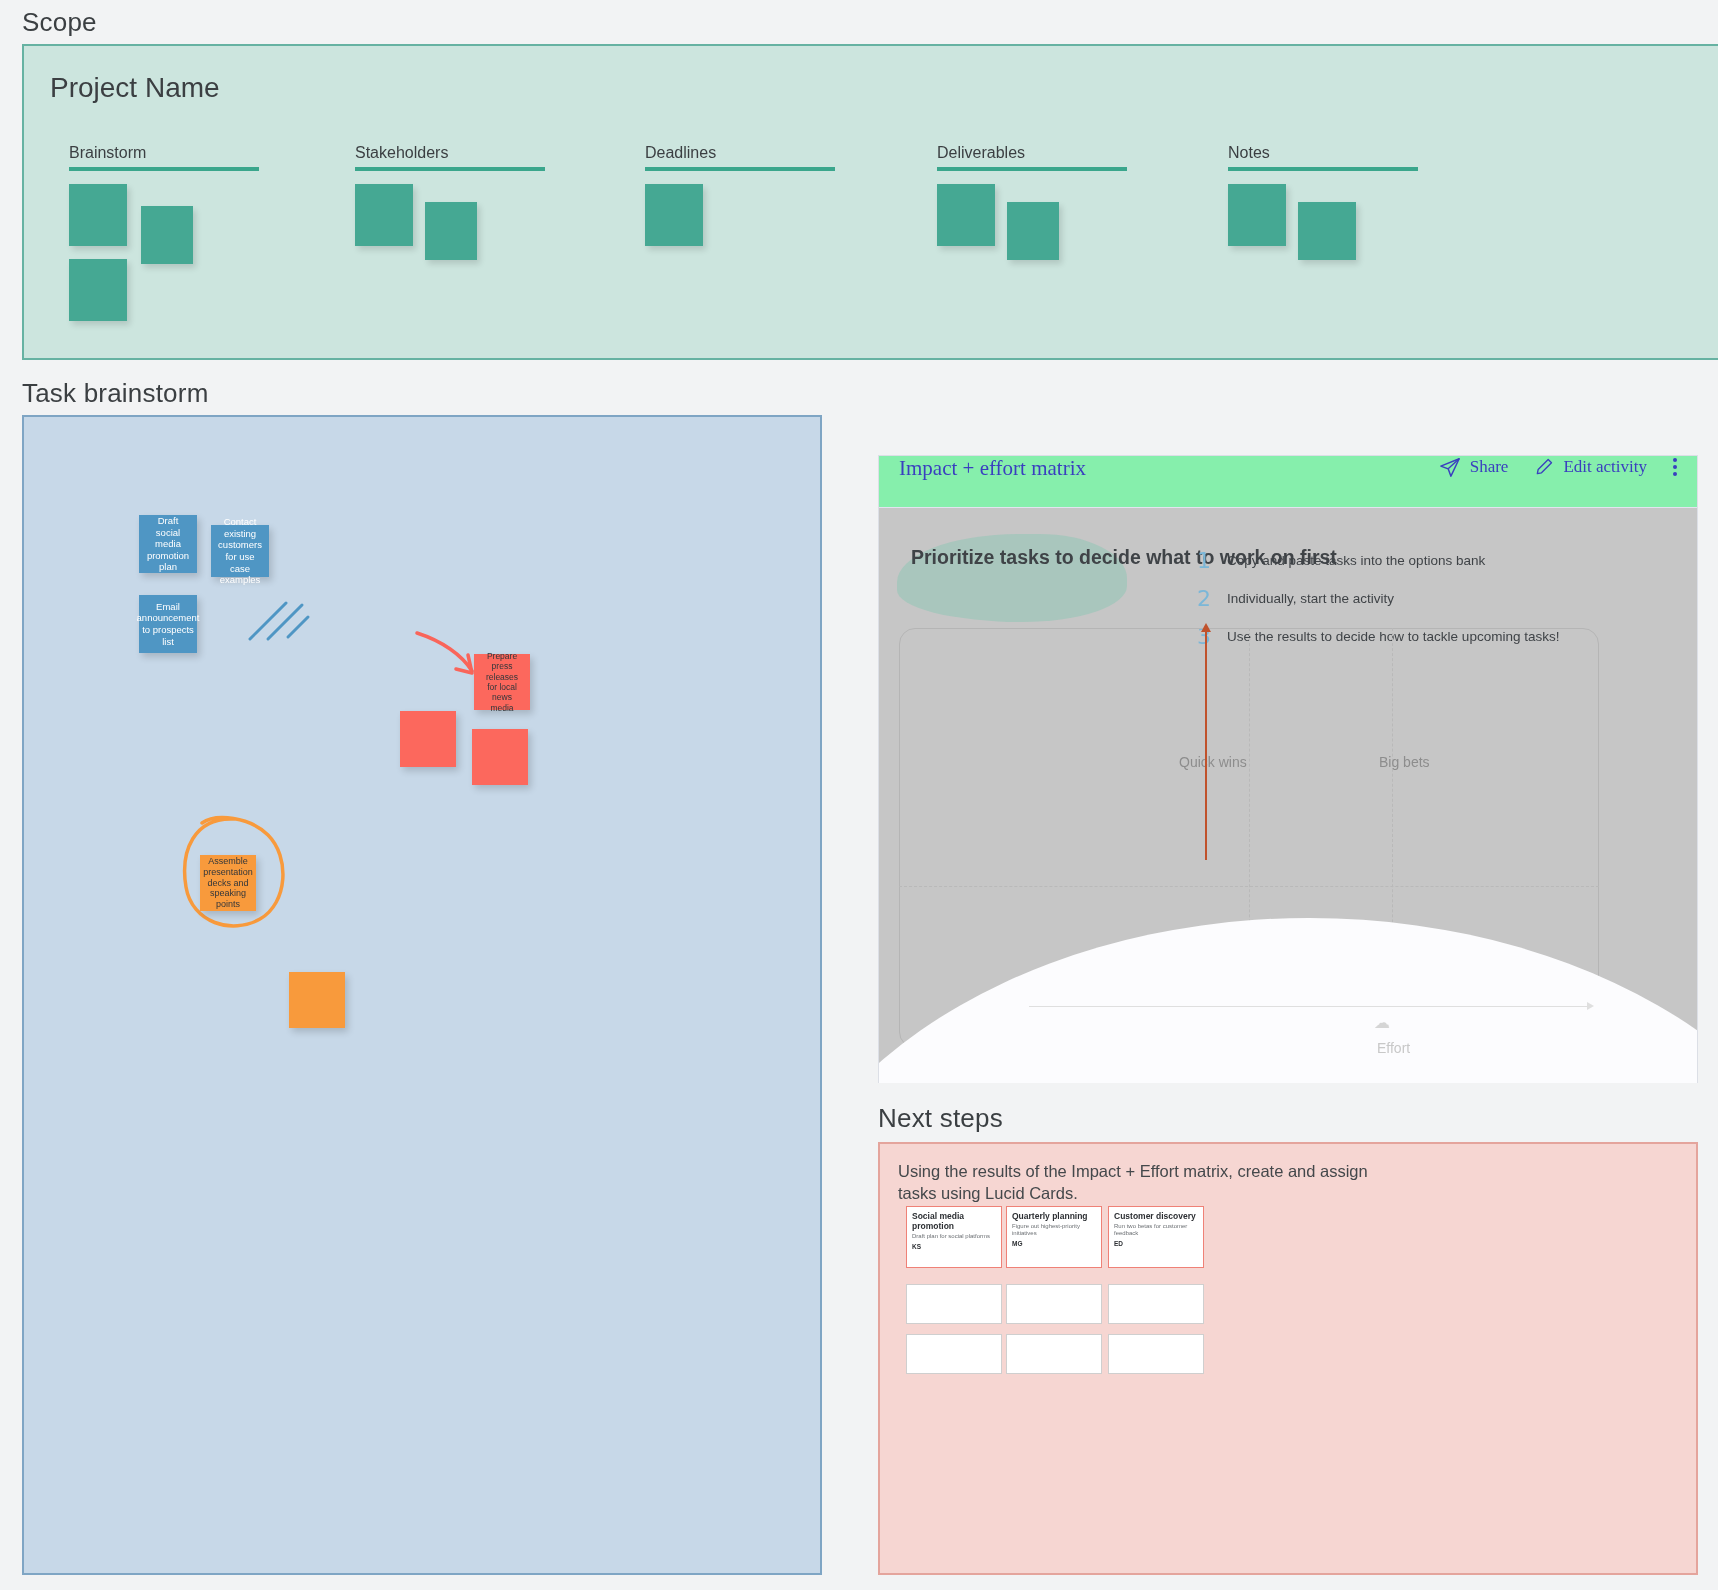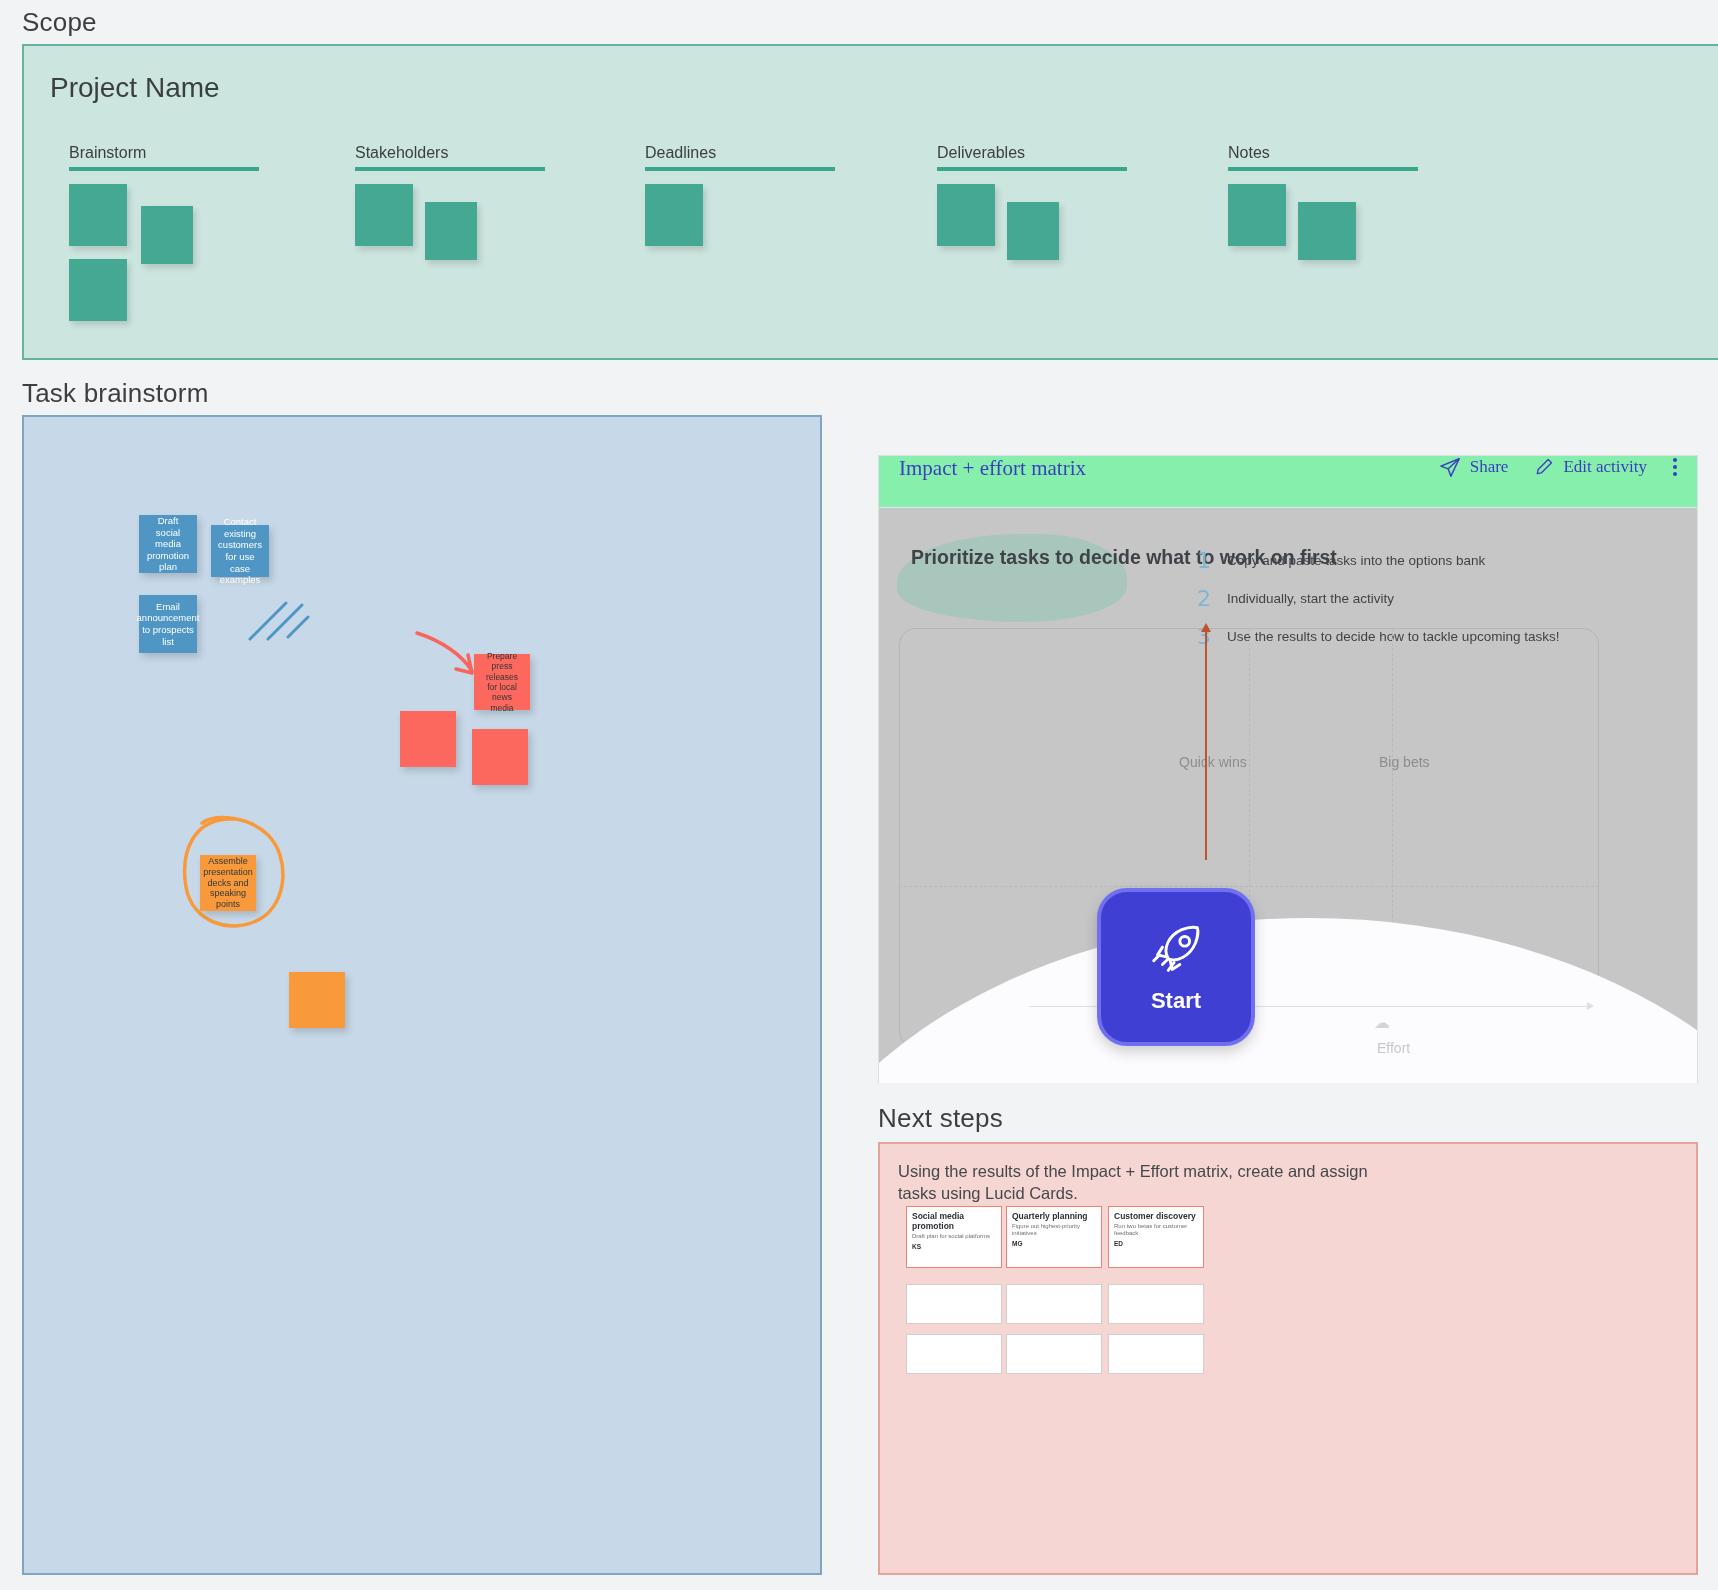--- a/index.html
+++ b/index.html
@@ -315,32 +315,20 @@
           <div class="quad-label" style="left: 295px; top: 325px;">Incremental</div>
           <div class="quad-label" style="left: 498px; top: 325px;">Money pit</div>
         </div>
 
       <div id="white-arc"></div>
       <div id="y-arrow"></div>
       <div id="x-axis"></div>
       <div id="impact-icon">☁</div>
       <div id="effort-label">Effort</div>
 
-      <div id="start-btn">
-        <span>
-          <svg width="62" height="62" viewBox="0 0 64 64" fill="none" stroke="#ffffff" stroke-width="3" stroke-linecap="round" stroke-linejoin="round">
-            <path d="M24 40 C18 30, 24 16, 38 10 C48 6, 54 8, 54 8 C54 8, 56 14, 52 24 C46 38, 32 44, 24 40 Z"></path>
-            <circle cx="41" cy="22" r="5"></circle>
-            <path d="M24 40 L18 46 M30 44 L24 52 M15 36 L9 42"></path>
-            <path d="M22 38 L13 36 L18 28"></path>
-            <path d="M26 42 L28 51 L36 46"></path>
-          </svg>
-        </span>
-        <span id="start-label">Start</span>
-      </div>
 
     </div>
   </div>
 </div>
 
 <div class="section-title" id="nextsteps-title">Next steps</div>
 <div id="nextsteps-frame">
   <div id="nextsteps-text">
     <div>Using the results of the Impact + Effort matrix, create and assign</div>
     <div>tasks using Lucid Cards.</div>

